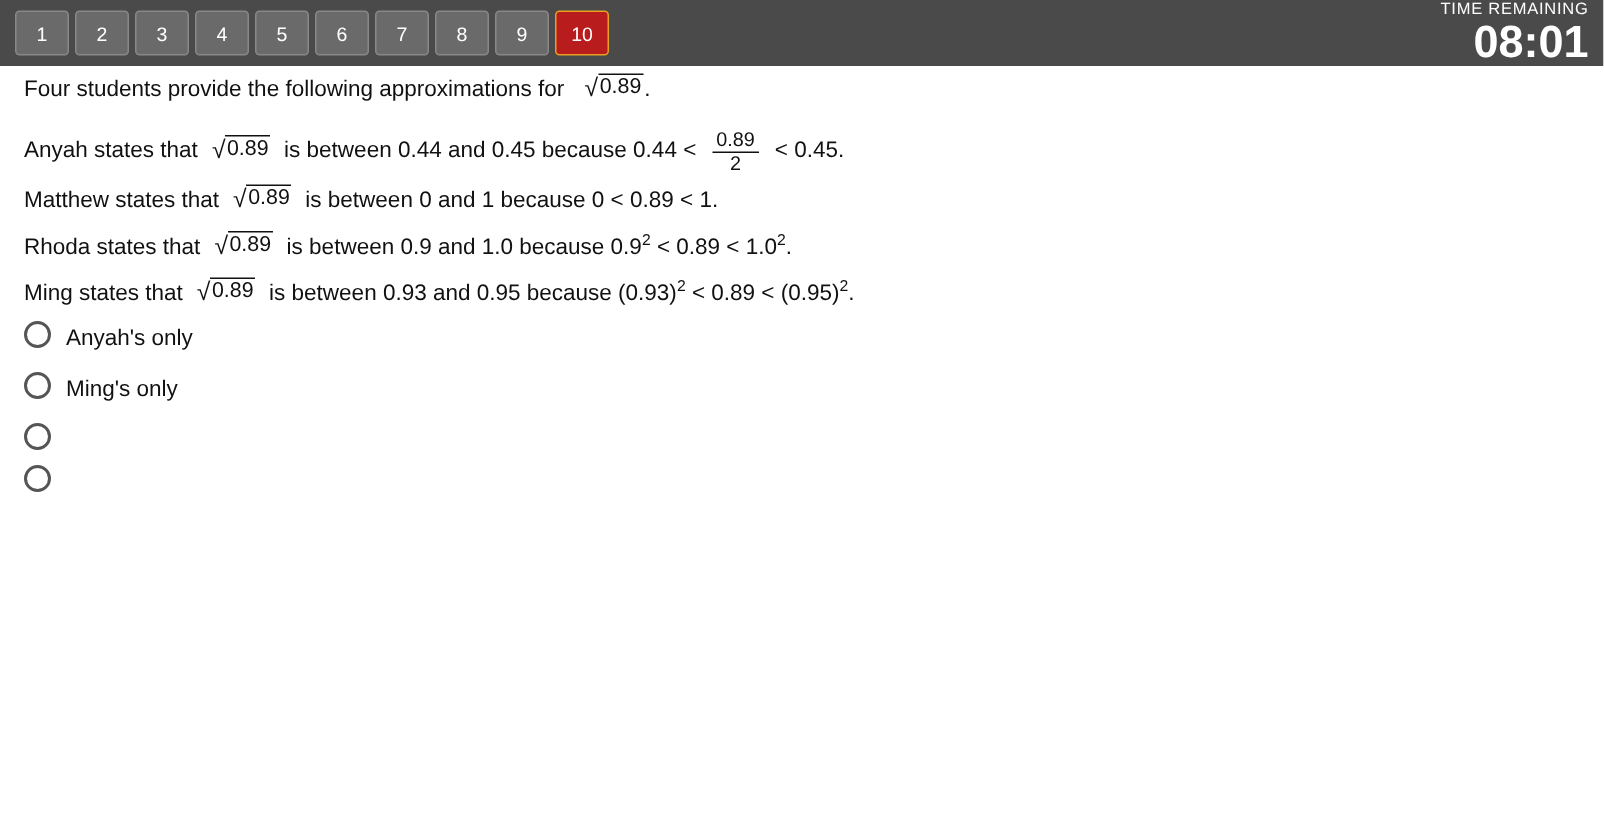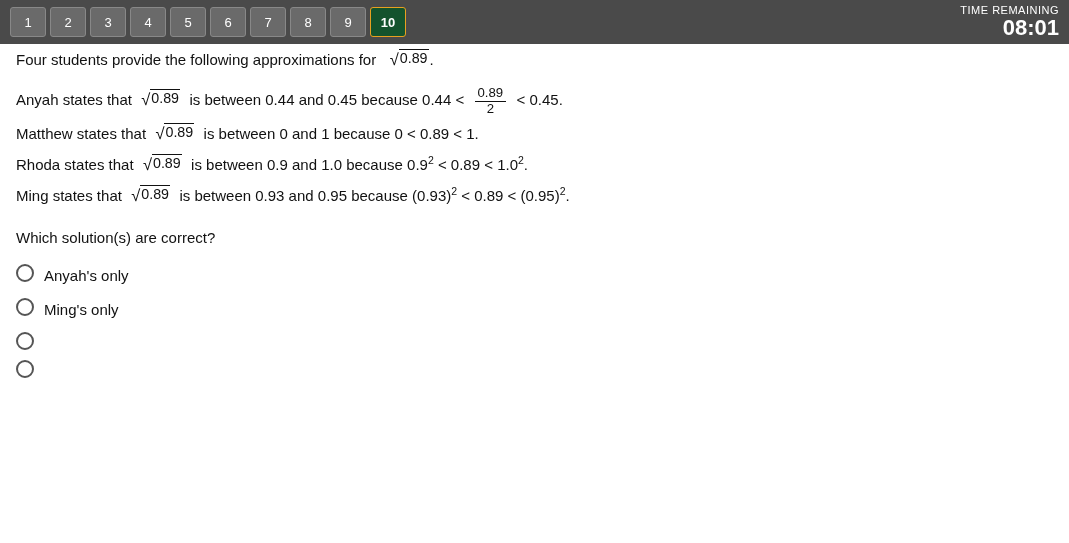--- a/index.html
+++ b/index.html
@@ -33,39 +33,39 @@
       border: 1px solid #888;
       border-radius: 3px;
       display: flex;
       align-items: center;
       justify-content: center;
       font-size: 13px;
       cursor: pointer;
     }
 
     .tab-btn.active {
-      background: #14532d;
+      background: #b91c1c;
       border-color: #e8a020;
-      font-weight: bold;
+      font-weight: normal;
     }
 
     .timer-section {
       color: #fff;
       text-align: right;
       font-size: 13px;
     }
 
     .timer-label {
       font-size: 11px;
       letter-spacing: 0.5px;
       text-align: center;
     }
 
     .timer-value {
-      font-size: 22px;
+      font-size: 30px;
       font-weight: bold;
       line-height: 1.1;
     }
 
     
     .content-area {
       padding: 4px 16px;
       font-size: 15px;
       line-height: 1.6;
       color: #111;
@@ -220,21 +220,20 @@
 
   <div class="statement-block">
     Ming states that&nbsp;
     <span class="sqrt-wrap">
       <span class="sqrt-symbol">√</span>
         <span class="sqrt-content">0.89</span>
     </span>
     &nbsp;is between 0.93 and 0.95 because (0.93)<sup>2</sup> &lt; 0.89 &lt; (0.95)<sup>2</sup>.
   </div>
 
-  <div class="solutions-question">Which solution(s) are correct?</div>
 
   <ul class="radio-options">
     <li>
       <div class="radio-circle"></div>
       <span>Anyah's only</span>
     </li>
     <li>
       <div class="radio-circle"></div>
       <span>Ming's only</span>
     </li>

